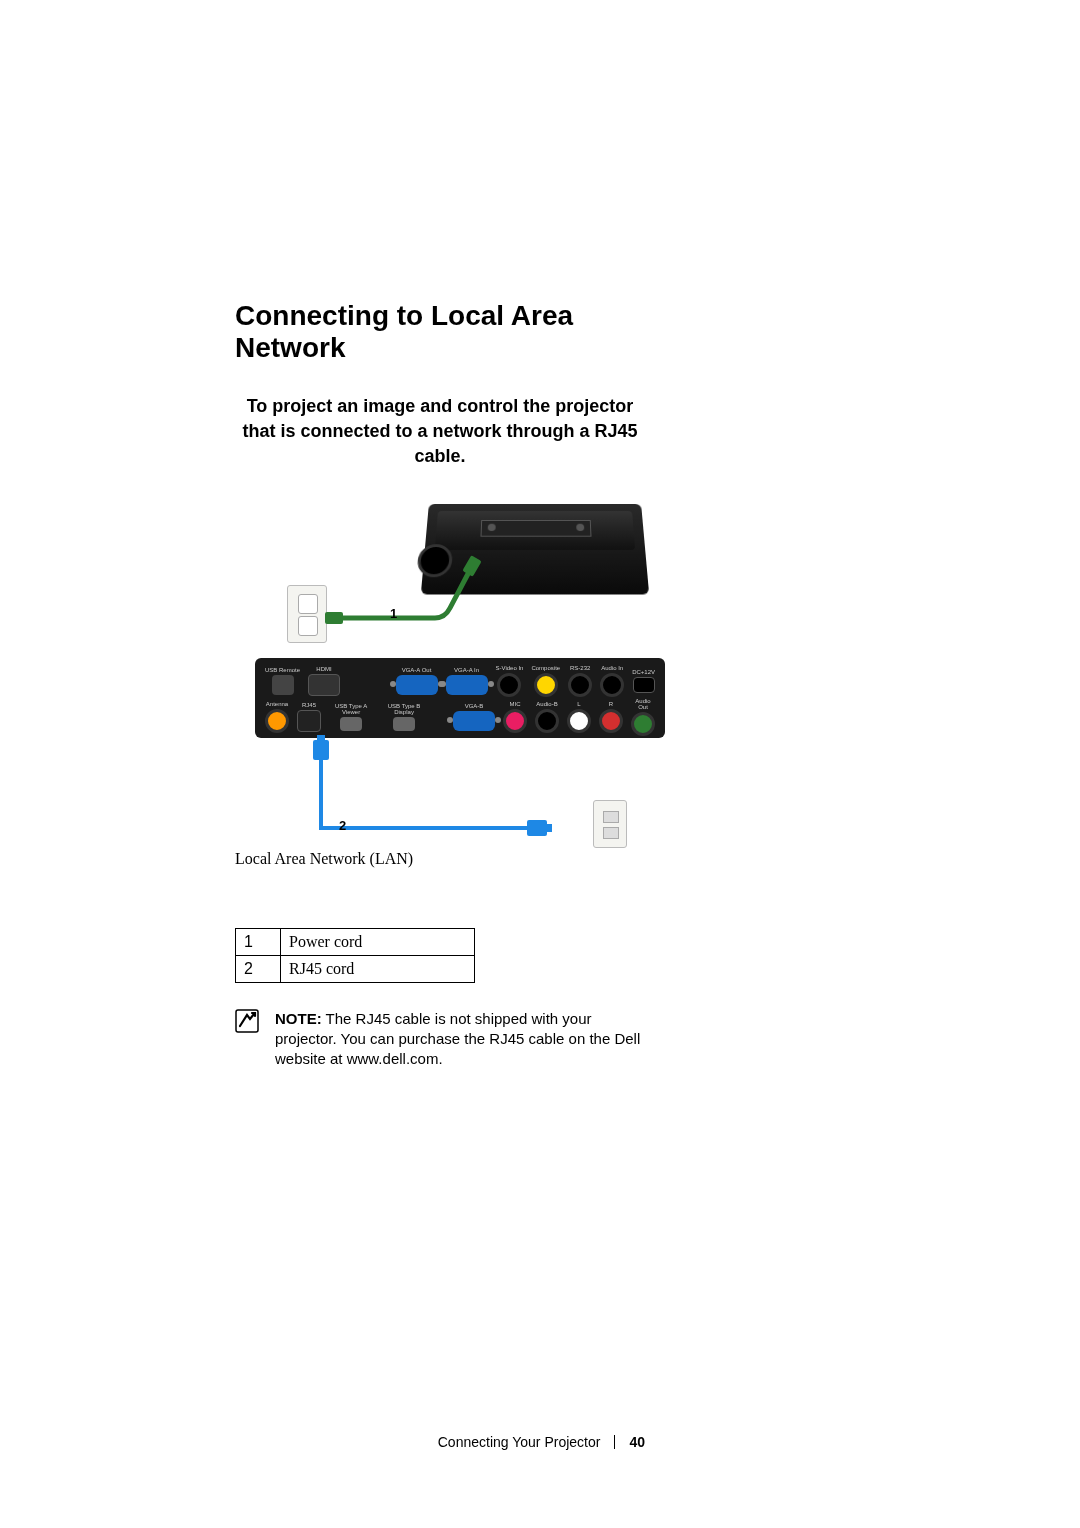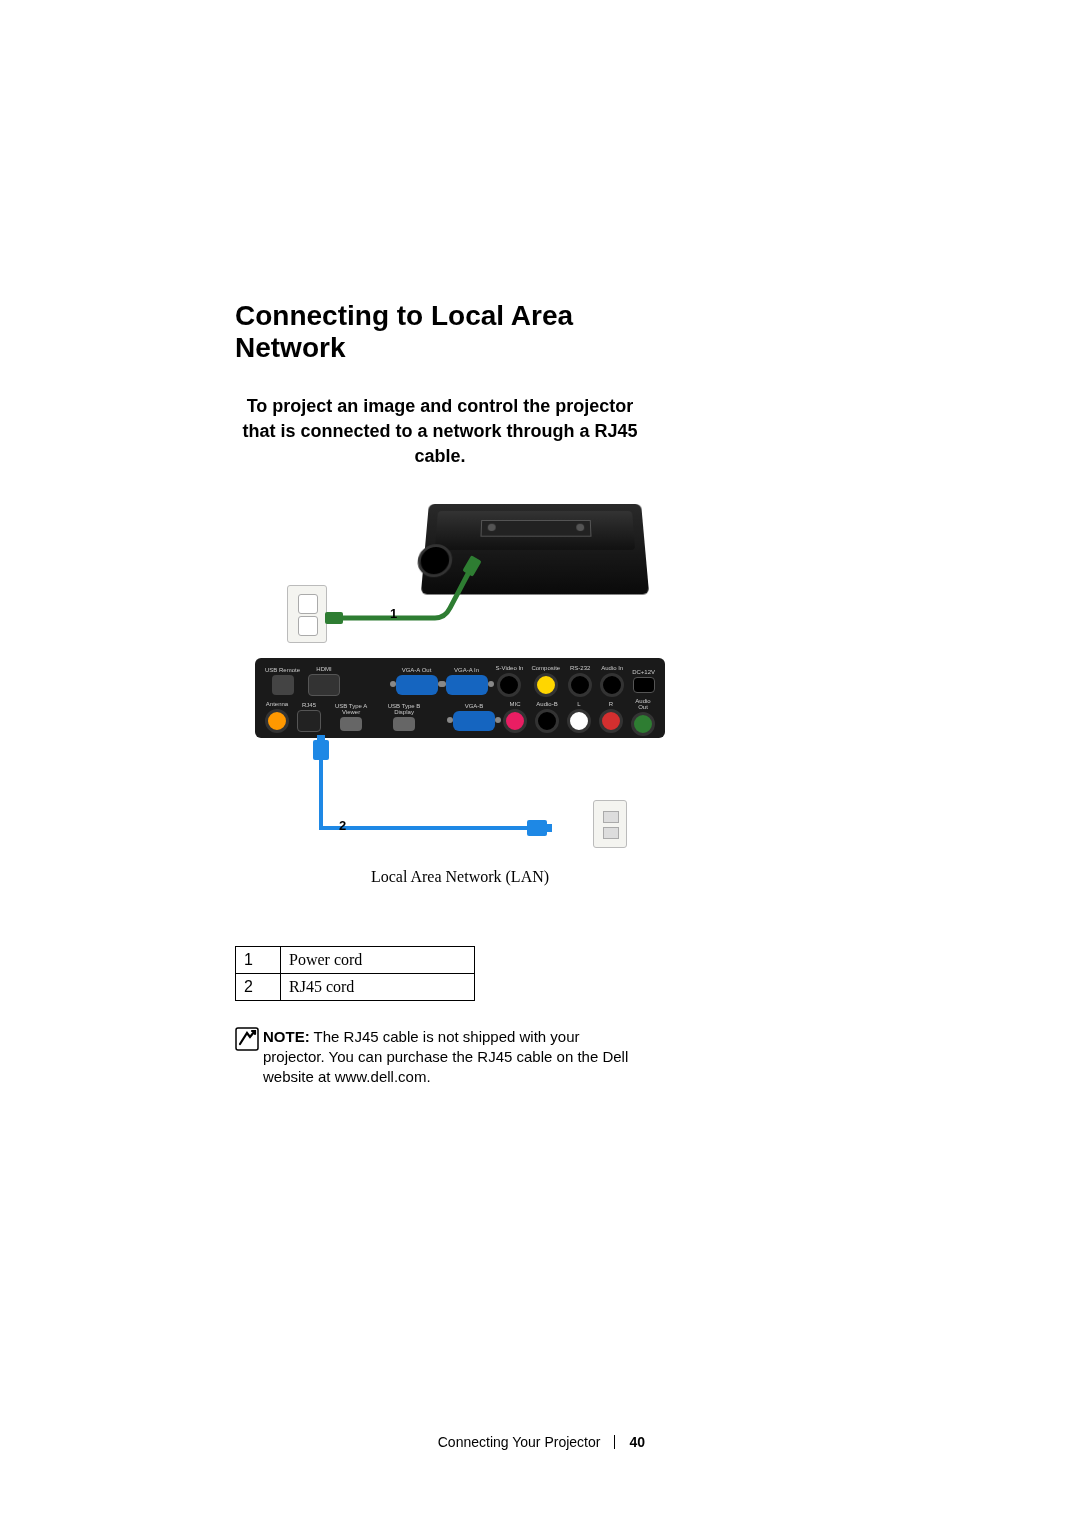--- a/index.html
+++ b/index.html
@@ -125,24 +125,22 @@
   .eth-line { position:absolute; background:#1e88e5; }
   
   .walljack {
     position:absolute; right:58px; top:300px; width:32px; height:46px;
     background:#f4f4f0; border:1px solid #bbb; border-radius:3px;
   }
   .walljack::before{content:"";position:absolute;left:9px;top:10px;width:14px;height:10px;background:#ddd;border:1px solid #aaa;}
   .walljack::after{content:"";position:absolute;left:9px;top:26px;width:14px;height:10px;background:#ddd;border:1px solid #aaa;}
 
   .caption {
-    text-align:center;
     font-family: "Times New Roman", Times, serif;
     font-size:16px;
-    margin-top:18px;
     margin-bottom:60px;
   }
 
   .legend {
     border-collapse: collapse;
     width: 240px;
     margin-bottom: 26px;
   }
   .legend td {
     border: 1px solid #000;
@@ -152,21 +150,21 @@
   .legend td.num {
     width: 28px;
     font-family: Arial, sans-serif;
   }
   .legend td.desc {
     font-family: "Times New Roman", Times, serif;
   }
 
   .note-row {
     display:flex;
-    gap:4px;
+    gap:16px;
     align-items:flex-start;
     font-size:15px;
     line-height:1.35;
     max-width: 580px;
   }
   .note-icon {
     flex:0 0 24px;
     width:24px; height:24px;
   }
   .note-text b { font-weight:bold; }

